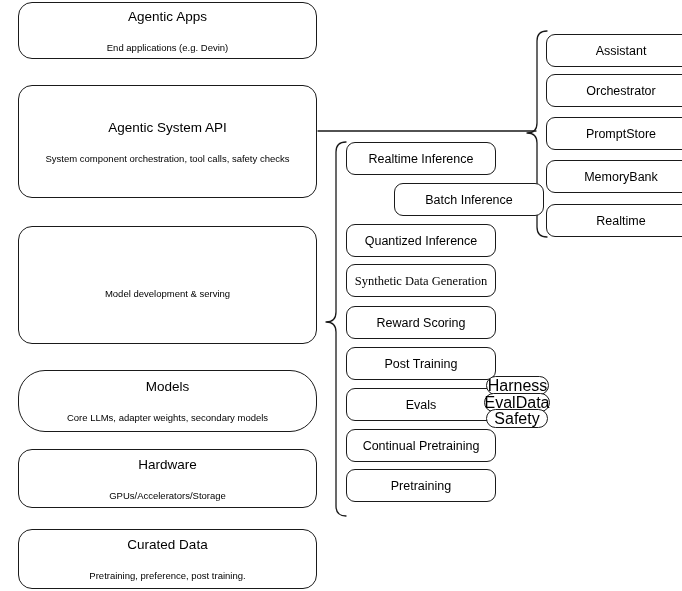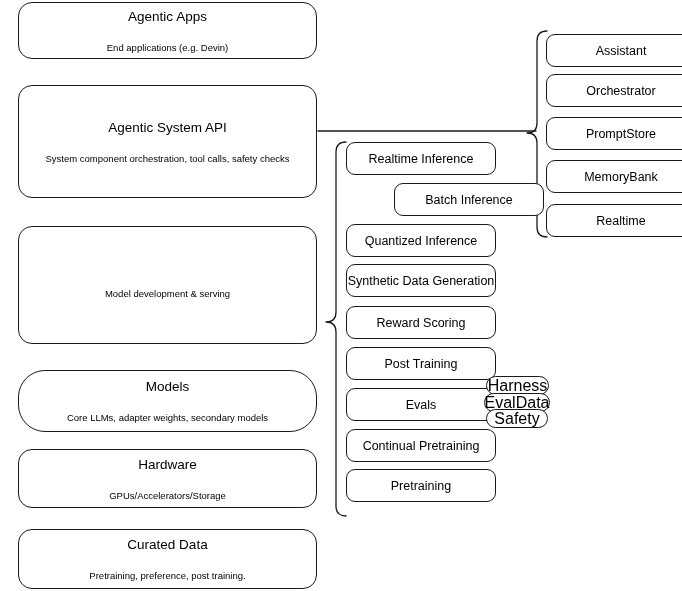--- a/index.html
+++ b/index.html
@@ -115,21 +115,21 @@
   </div>
 
   <div class="node stack-node" style="left:2px; top:529px; width:299px; height:60px;">
     <div class="title">Curated Data</div>
     <div class="subtitle">Pretraining, preference, post training.</div>
   </div>
 
   <div class="node cap-node" style="left:330px; top:142px; width:150px; height:33px;text-align:right;">Realtime Inference</div>
   <div class="node cap-node" style="left:330px; top:183px; width:150px; height:33px;margin-left:48px;">Batch Inference</div>
   <div class="node cap-node" style="left:330px; top:224px; width:150px; height:33px;">Quantized Inference</div>
-  <div class="node cap-node" style="left:330px; top:264px; width:150px; height:33px;">Synthetic Data Generation</div>
+  <div class="node cap-node" style="left:330px; top:264px; width:150px; height:33px;font-family:Liberation Serif, serif;">Synthetic Data Generation</div>
   <div class="node cap-node" style="left:330px; top:306px; width:150px; height:33px;">Reward Scoring</div>
   <div class="node cap-node" style="left:330px; top:347px; width:150px; height:33px;">Post Training</div>
   <div class="node cap-node" style="left:330px; top:388px; width:150px; height:33px;">Evals</div>
   <div class="node cap-node" style="left:330px; top:429px; width:150px; height:33px;">Continual Pretraining</div>
   <div class="node cap-node" style="left:330px; top:469px; width:150px; height:33px;">Pretraining</div>
 
   <div class="node pill-node" style="left:470px; top:376px; width:63px; height:19px;">Harness</div>
   <div class="node pill-node" style="left:468px; top:393px; width:66px; height:19px;">EvalData</div>
   <div class="node pill-node" style="left:470px; top:409px; width:62px; height:19px;">Safety</div>
 

